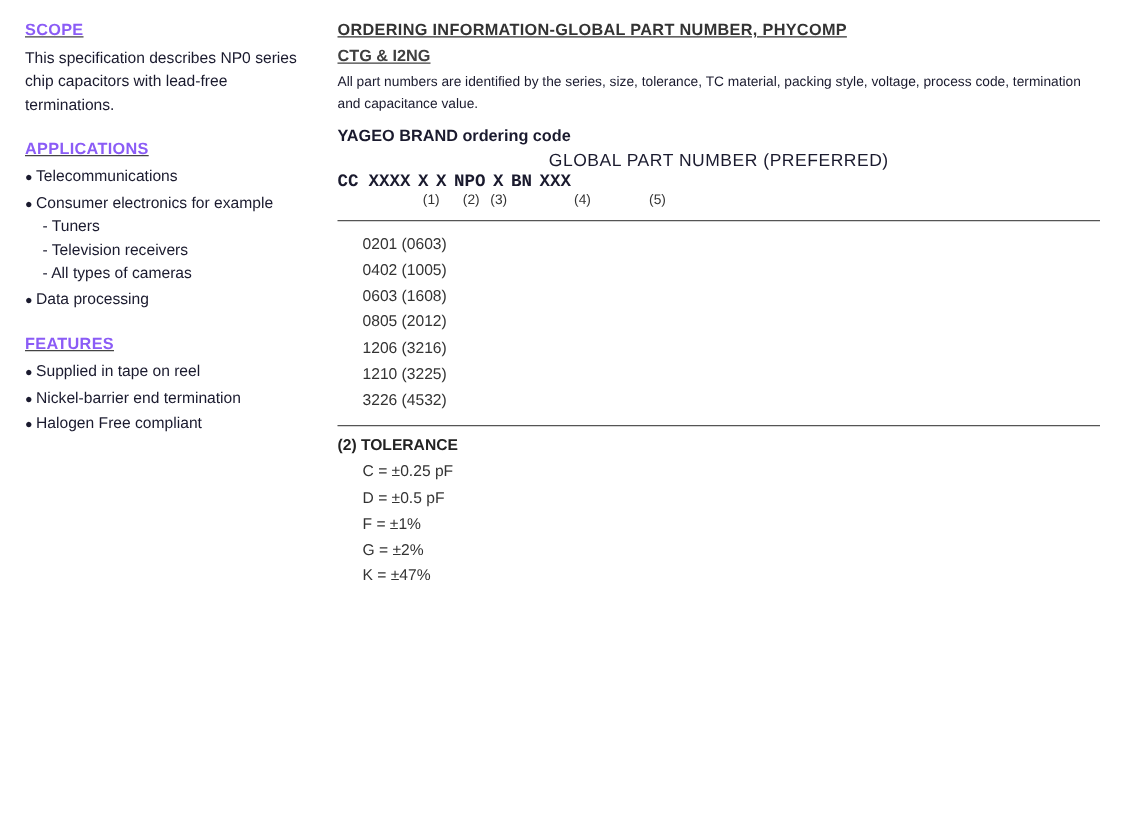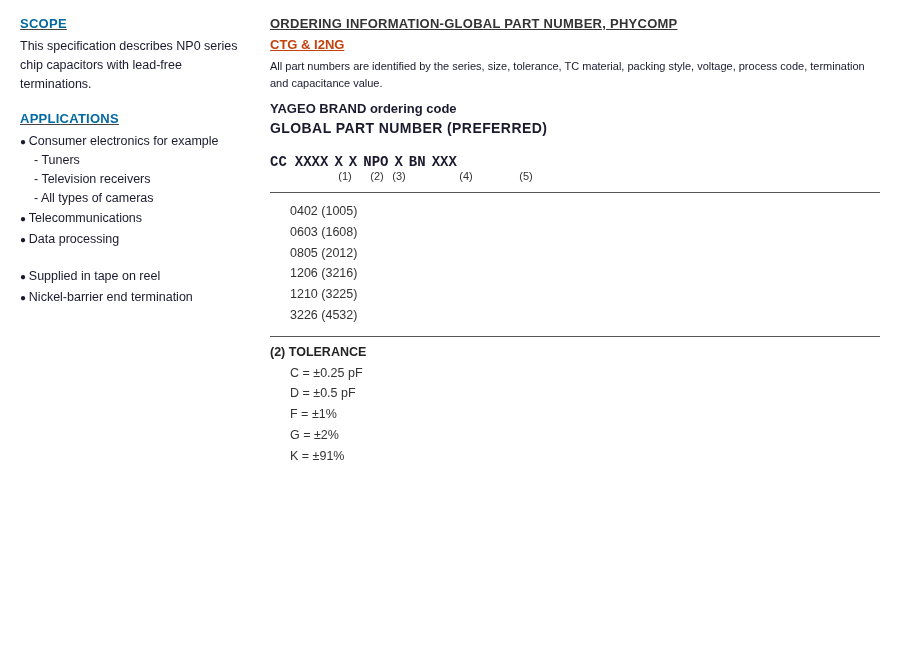--- a/index.html
+++ b/index.html
@@ -21,21 +21,21 @@
       min-width: 240px;
       padding-right: 20px;
     }
     .right-col {
       flex: 1;
       padding-left: 10px;
     }
     .section-heading {
       font-size: 13px;
       font-weight: bold;
-      color: #0369a1;
+      color: #8b5cf6;
       text-decoration: underline;
       text-decoration-color: #444;
       margin-bottom: 6px;
       letter-spacing: 0.02em;
       font-variant: small-caps;
     }
     .scope-text {
       font-size: 12.5px;
       line-height: 1.5;
       margin-bottom: 18px;
@@ -78,41 +78,42 @@
       font-weight: bold;
       color: #333;
       text-decoration: underline;
       font-variant: small-caps;
       margin-bottom: 6px;
       letter-spacing: 0.02em;
     }
     .sub-heading {
       font-size: 13px;
       font-weight: bold;
-      color: #c2410c;
+      color: #404040;
       text-decoration: underline;
       font-variant: small-caps;
       margin-bottom: 6px;
     }
     .intro-text {
       font-size: 11px;
       line-height: 1.5;
       margin-bottom: 10px;
     }
     .brand-label {
       font-size: 13px;
       font-weight: bold;
       margin-bottom: 4px;
     }
     .global-part-label {
       font-size: 14px;
-      font-weight: bold;
-      font-variant: small-caps;
-      margin-bottom: 18px;
+      font-weight: normal;
+      font-variant: small-caps;
+      margin-bottom: 2px;
       letter-spacing: 0.03em;
+      text-align: center;
     }
     hr.divider {
       border: none;
       border-top: 1px solid #555;
       margin: 6px 0 8px 0;
     }
     .table-section {
       margin-bottom: 10px;
     }
     .table-section-title {
@@ -156,37 +157,39 @@
   <div class="left-col">
 
     <div class="section">
       <div class="section-heading">SCOPE</div>
       <p class="scope-text">This specification describes NP0 series chip capacitors with lead-free terminations.</p>
     </div>
 
     <div class="apps-section">
       <div class="section-heading">APPLICATIONS</div>
       <ul class="bullet-list">
+        <li>Telecommunications</li>
         <li>
           <span>Consumer electronics for example</span>
           <ul class="sub-list">
             <li>Tuners</li>
             <li>Television receivers</li>
             <li>All types of cameras</li>
           </ul>
         </li>
-        <li>Telecommunications</li>
         <li>Data processing</li>
       </ul>
     </div>
 
     <div class="features-section">
+      <div class="section-heading">FEATURES</div>
       <ul class="bullet-list">
         <li>Supplied in tape on reel</li>
         <li>Nickel-barrier end termination</li>
+        <li>Halogen Free compliant</li>
       </ul>
     </div>
   </div>
 
   <div class="right-col">
     <div class="right-heading">ORDERING INFORMATION-GLOBAL PART NUMBER, PHYCOMP</div>
     <div class="sub-heading">CTG &amp; I2NG</div>
     <p class="intro-text">All part numbers are identified by the series, size, tolerance, TC material, packing style, voltage, process code, termination and capacitance value.</p>
     <p class="brand-label">YAGEO BRAND ordering code</p>
     <p class="global-part-label">GLOBAL PART NUMBER (PREFERRED)</p>
@@ -208,31 +211,32 @@
         <span style="width:22px; text-align:center;">(3)</span>
         <span style="width:42px;">&nbsp;</span>
         <span style="width:28px; text-align:center;">(4)</span>
         <span style="width:28px;">&nbsp;</span>
         <span style="width:36px; text-align:center;">(5)</span>
       </div>
     </div>
 
     <hr class="divider">
     <div class="table-section">
+      <div class="data-row">0201 (0603)</div>
       <div class="data-row">0402 (1005)</div>
       <div class="data-row">0603 (1608)</div>
       <div class="data-row">0805 (2012)</div>
       <div class="data-row">1206 (3216)</div>
       <div class="data-row">1210 (3225)</div>
       <div class="data-row">3226 (4532)</div>
     </div>
 
     <hr class="divider">
     <div class="table-section">
       <div class="table-section-title">(2) TOLERANCE</div>
       <div class="data-row">C = ±0.25 pF</div>
       <div class="data-row">D = ±0.5 pF</div>
       <div class="data-row">F = ±1%</div>
       <div class="data-row">G = ±2%</div>
-      <div class="data-row">K = ±91%</div>
+      <div class="data-row">K = ±47%</div>
     </div>
   </div>
 </div>
 
 </body></html>

